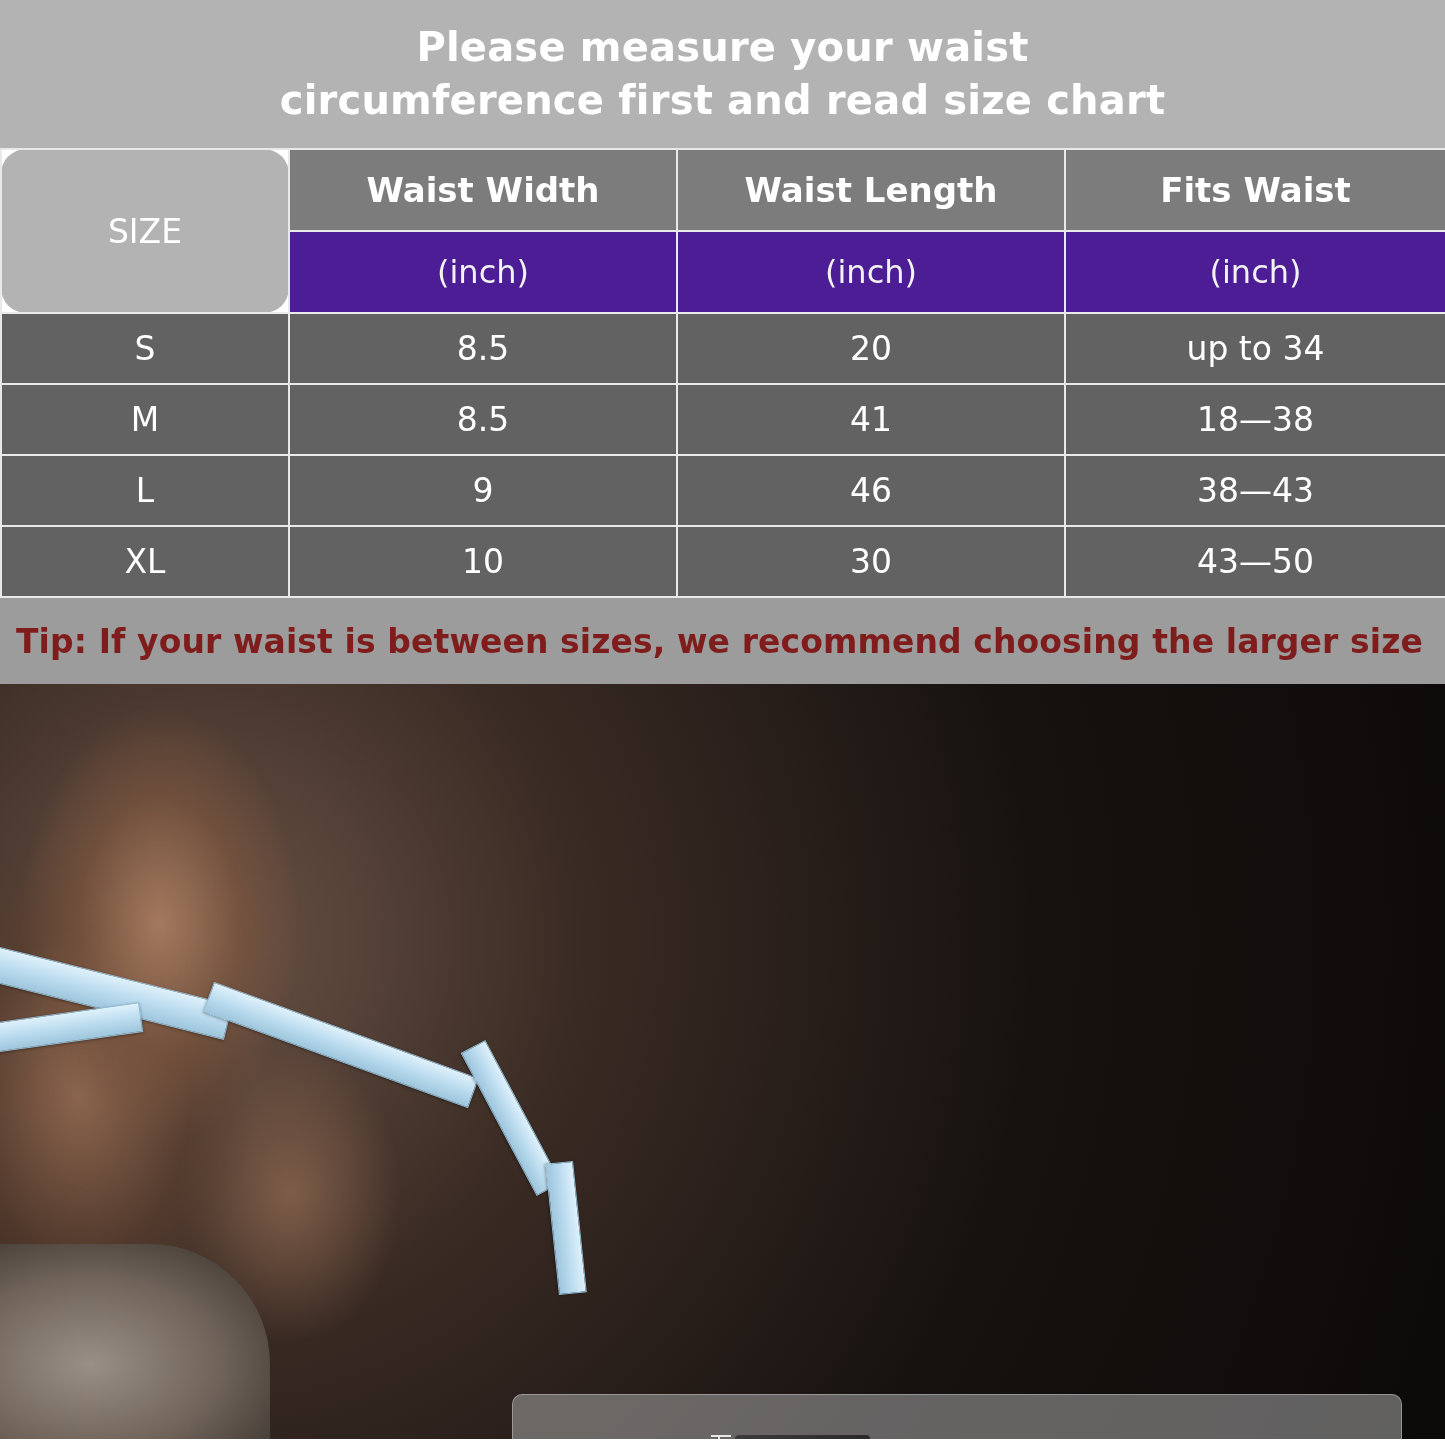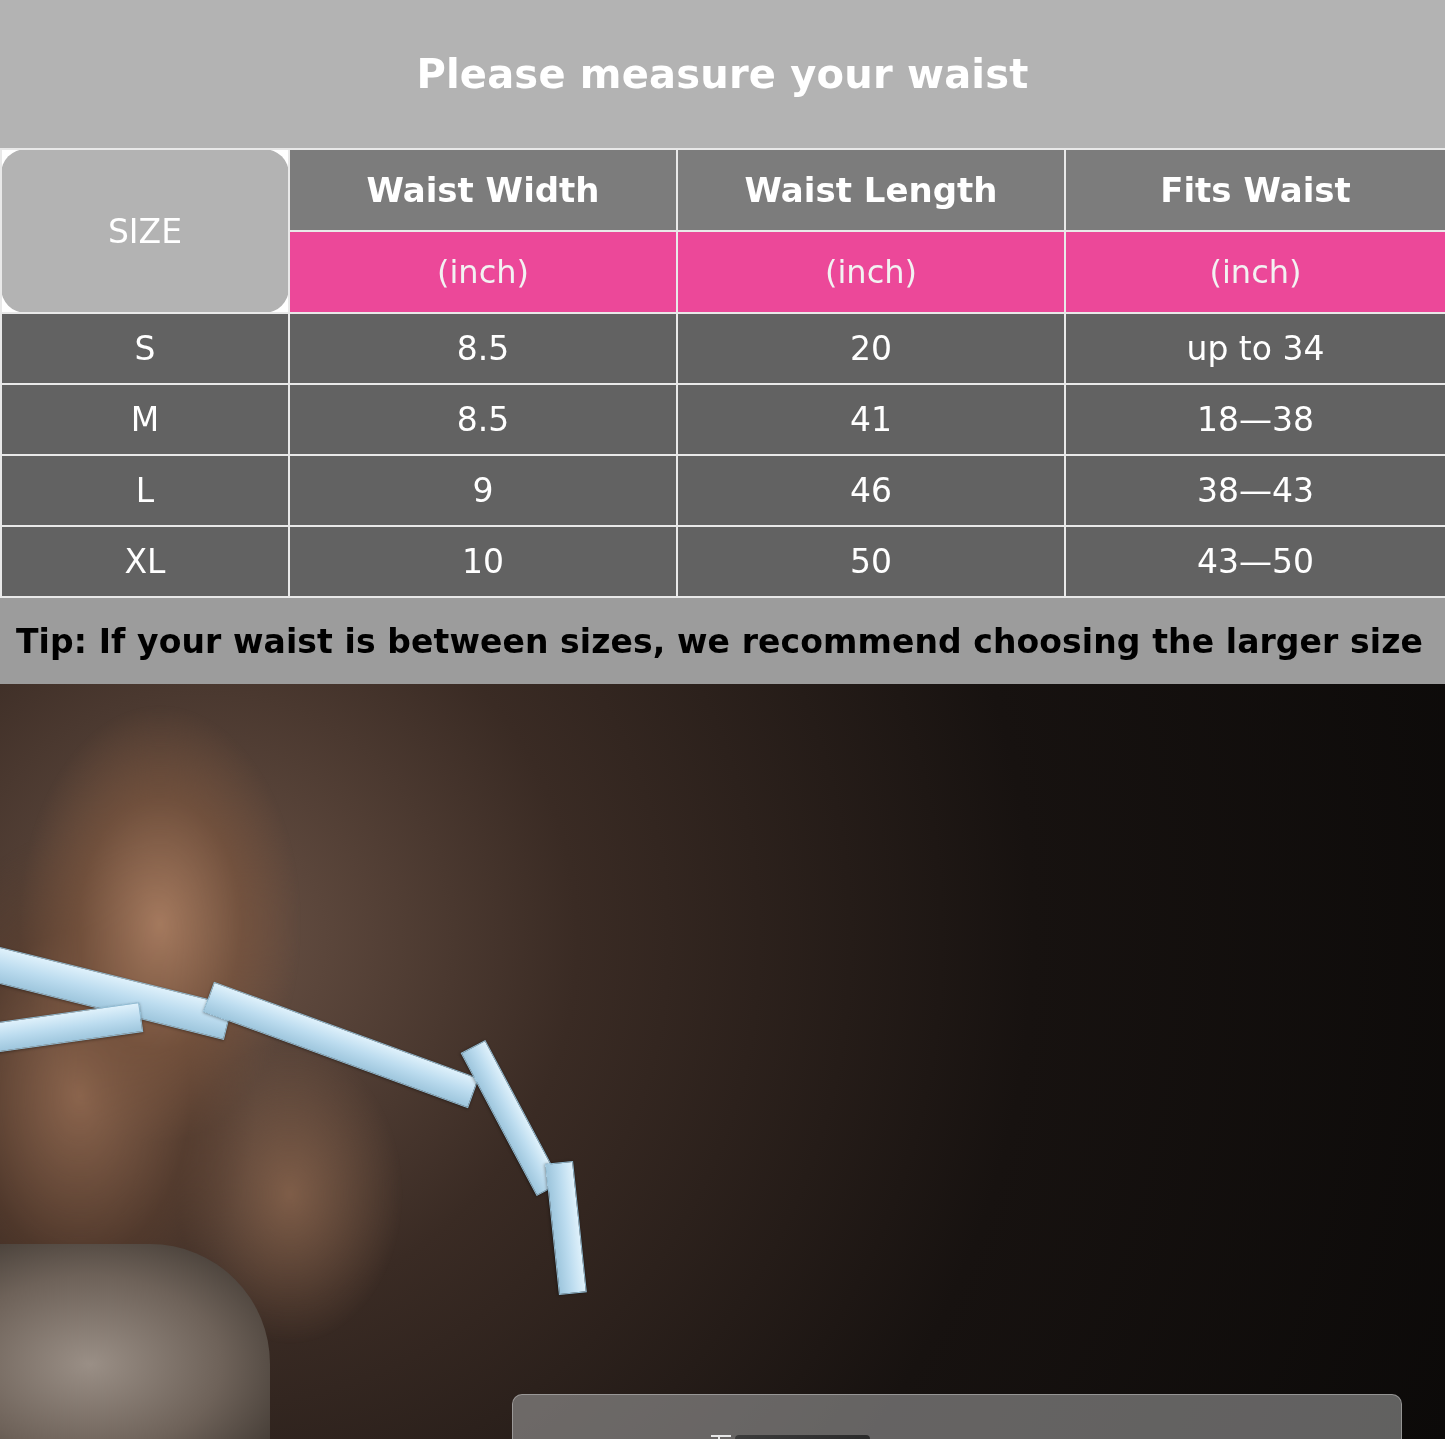--- a/index.html
+++ b/index.html
@@ -52,38 +52,38 @@
     font-weight:bold;
   }
   .sizecell{
     background:#b3b3b3;
     font-size:33px;
     color:#ffffff;
     vertical-align:middle;
     border-radius:25px;
   }
   .unit-row td{
-    background:#ec4899;
+    background:#4c1d95;
     height:78px;
     font-size:32px;
     color:#f2f2f2;
   }
   .data-row td{
     background:#626262;
     height:67px;
     font-size:33px;
     color:#ffffff;
   }
 
   
   .tip{
     background:#9c9c9c;
     height:86px;
     display:flex;align-items:center;
-    color:#000000;
+    color:#7f1d1d;
     font-size:33px;
     font-weight:bold;
     padding-left:16px;
     box-sizing:border-box;
     letter-spacing:.1px;
   }
 
   
   .photo{
     position:relative;
@@ -140,20 +140,21 @@
   }
 </style>
 </head>
 <body>
 
 <div class="page">
 
   <div class="header">
     <div class="header-title">
       <span>Please measure your waist</span><br>
+      <span>circumference first and read size chart</span>
     </div>
   </div>
 
   <table class="table">
     <colgroup>
       <col class="col-size">
         <col class="col-a">
         <col class="col-b">
         <col class="col-c">
     </colgroup>
@@ -184,21 +185,21 @@
       </tr>
       <tr class="data-row">
         <td>L</td>
         <td>9</td>
         <td>46</td>
         <td>38—43</td>
       </tr>
       <tr class="data-row">
         <td>XL</td>
         <td>10</td>
-        <td>50</td>
+        <td>30</td>
         <td>43—50</td>
       </tr>
     </tbody>
   </table>
 
   <div class="tip">
     <span>Tip: If your waist is between sizes, we recommend choosing the larger size</span>
   </div>
 
   <div class="photo">

